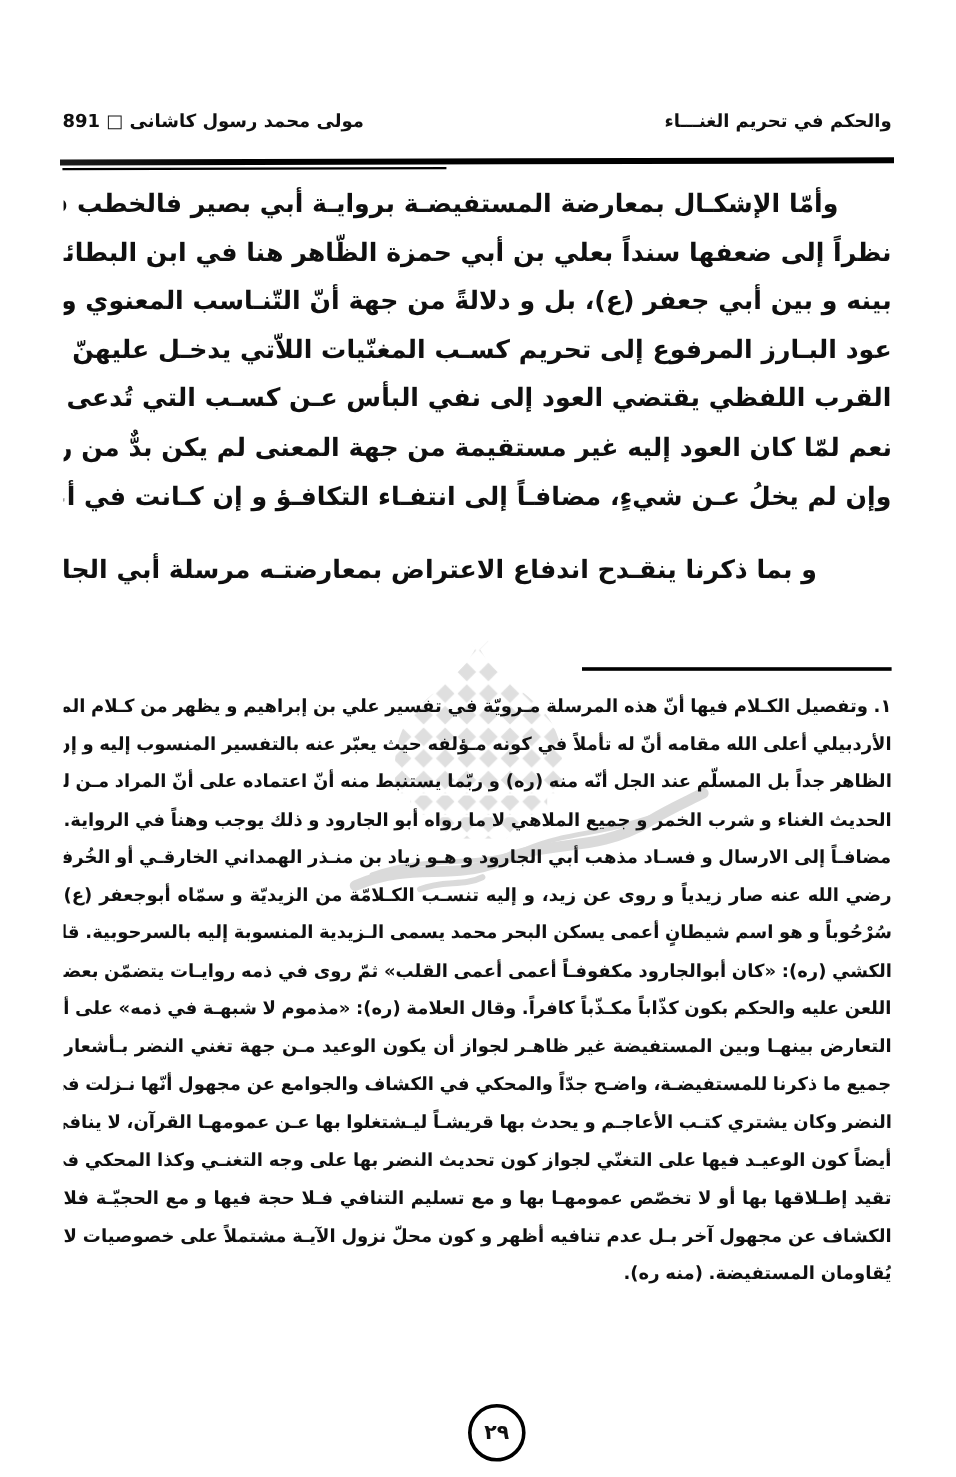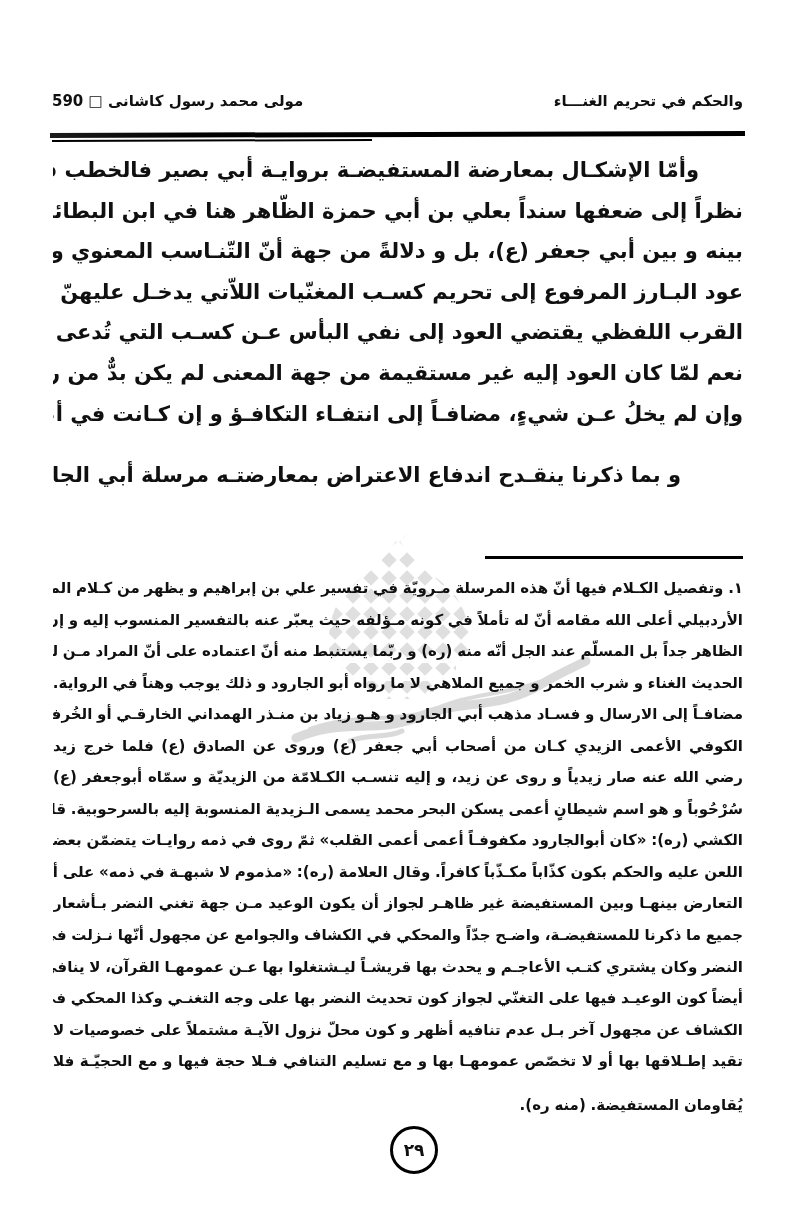--- a/index.html
+++ b/index.html
@@ -103,26 +103,26 @@
     z-index: 1;
   }
   .fline {
     height: 31.55px;
     line-height: 31.55px;
     text-align: justify;
     text-align-last: justify;
     overflow: hidden;
     white-space: nowrap;
   }
-  .footnote .fline:last-child { text-align-last: right; margin-top: 12px; }
+  .footnote .fline:last-child { text-align-last: right; }
 
   
   .page-circle {
     position: absolute;
-    top: 1126px;
+    top: 1170px;
     left: 390px;
     width: 42px;
     height: 42px;
     border: 3px solid #000;
     border-radius: 50%;
     display: flex;
     align-items: center;
     justify-content: center;
     font-size: 17px;
     font-weight: bold;
@@ -140,21 +140,21 @@
     opacity: 0.55;
   }
 </style>
 </head>
 <body>
 
 <div class="page">
 
   <header class="header">
     <div class="header-title">والحكم في تحريم الغنـــاء</div>
-    <div class="header-author">مولى محمد رسول كاشانى □ 590</div>
+    <div class="header-author">مولى محمد رسول كاشانى □ 891</div>
   </header>
   <div class="header-rule"></div>
 
   <svg class="watermark" viewBox="0 0 305 218" xmlns="http://www.w3.org/2000/svg">
     <defs>
       <pattern id="diam" width="18" height="18" patternUnits="userSpaceOnUse">
         <rect x="3.5" y="3.5" width="11" height="11" fill="#c6c6c6" transform="rotate(45 9 9)"></rect>
       </pattern>
       <clipPath id="domeClip">
         <path d="M108,4 C118,26 140,38 155,52 C172,66 179,86 179,108 L179,128 L39,128 L39,108
@@ -188,31 +188,30 @@
     </div>
   </main>
 
   <div class="fn-sep"></div>
   <section class="footnote">
       <div class="fline">١. وتفصيل الكـلام فيها أنّ هذه المرسلة مـرويّة في تفسير علي بن إبراهيم و يظهر من كـلام المحقق</div>
       <div class="fline">الأردبيلي أعلى الله مقامه أنّ له تأملاً في كونه مـؤلفه حيث يعبّر عنه بالتفسير المنسوب إليه و إن كان</div>
       <div class="fline">الظاهر جداً بل المسلّم عند الجل أنّه منه (ره) و ربّما يستنبط منه أنّ اعتماده على أنّ المراد مـن لهو</div>
       <div class="fline">الحديث الغناء و شرب الخمر و جميع الملاهي لا ما رواه أبو الجارود و ذلك يوجب وهناً في الرواية.</div>
       <div class="fline">مضافـاً إلى الارسال و فسـاد مذهب أبي الجارود و هـو زياد بن منـذر الهمداني الخارقـي أو الخُرفي</div>
-      <div class="fline">الكوفي الأعمى الزيدي كـان من أصحاب أبي جعفر (ع) وروى عن الصادق (ع) فلما خرج زيد</div>
       <div class="fline">رضي الله عنه صار زيدياً و روى عن زيد، و إليه تنسـب الكـلامّة من الزيديّة و سمّاه أبوجعفر (ع)</div>
       <div class="fline">سُرْحُوباً و هو اسم شيطانٍ أعمى يسكن البحر محمد يسمى الـزيدية المنسوبة إليه بالسرحوبية. قال</div>
       <div class="fline">الكشي (ره): «كان أبوالجارود مكفوفـاً أعمى أعمى القلب» ثمّ روى في ذمه روايـات يتضمّن بعضها</div>
       <div class="fline">اللعن عليه والحكم بكون كذّاباً مكـذّباً كافراً. وقال العلامة (ره): «مذموم لا شبهـة في ذمه» على أنّ</div>
       <div class="fline">التعارض بينهـا وبين المستفيضة غير ظاهـر لجواز أن يكون الوعيد مـن جهة تغني النضر بـأشعار</div>
       <div class="fline">جميع ما ذكرنا للمستفيضـة، واضـح جدّاً والمحكي في الكشاف والجوامع عن مجهول أنّها نـزلت في</div>
       <div class="fline">النضر وكان يشتري كتـب الأعاجـم و يحدث بها قريشـاً ليـشتغلوا بها عـن عمومهـا القرآن، لا ينافي</div>
       <div class="fline">أيضاً كون الوعيـد فيها على التغنّي لجواز كون تحديث النضر بها على وجه التغنـي وكذا المحكي في</div>
+      <div class="fline">تقيد إطـلاقها بها أو لا تخصّص عمومهـا بها و مع تسليم التنافي فـلا حجة فيها و مع الحجيّـة فلا</div>
       <div class="fline">الكشاف عن مجهول آخر بـل عدم تنافيه أظهر و كون محلّ نزول الآيـة مشتملاً على خصوصيات لا</div>
-      <div class="fline">تقيد إطـلاقها بها أو لا تخصّص عمومهـا بها و مع تسليم التنافي فـلا حجة فيها و مع الحجيّـة فلا</div>
       <div class="fline">يُقاومان المستفيضة. (منه ره).</div>
     </section>
 
   <div class="page-circle">
     <span>٢٩</span>
   </div>
 
 </div>
 
 </body></html>

